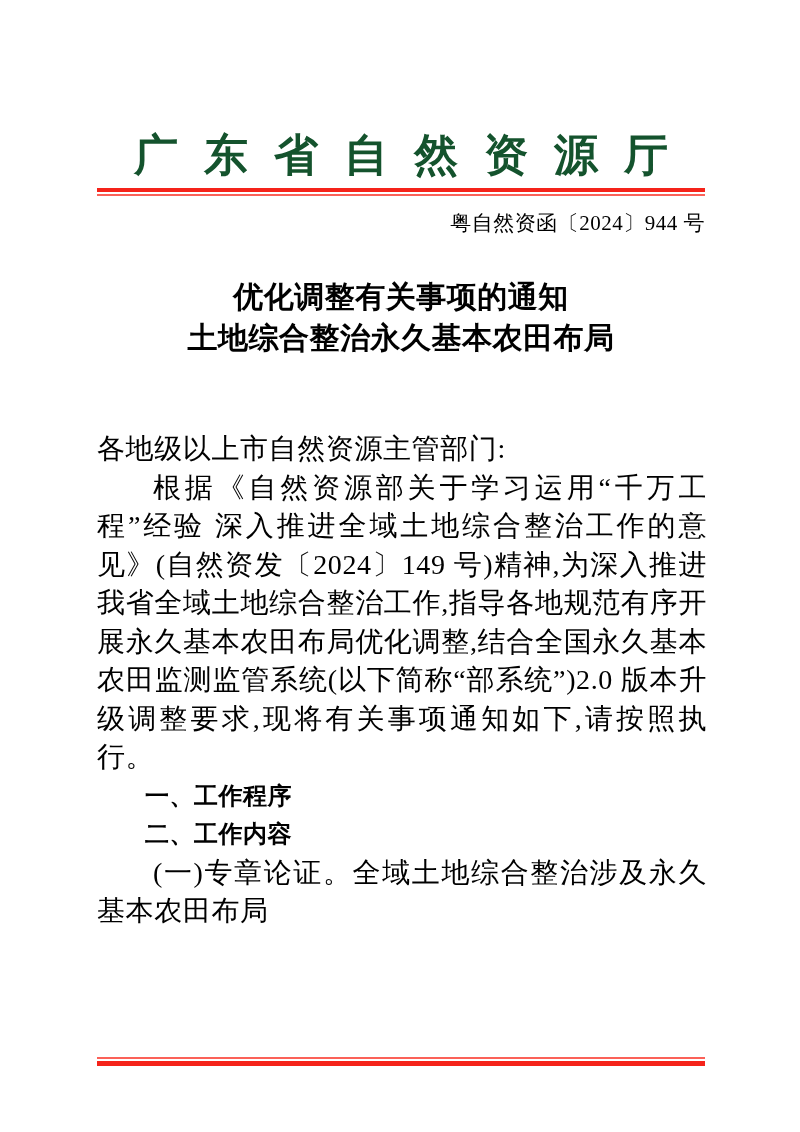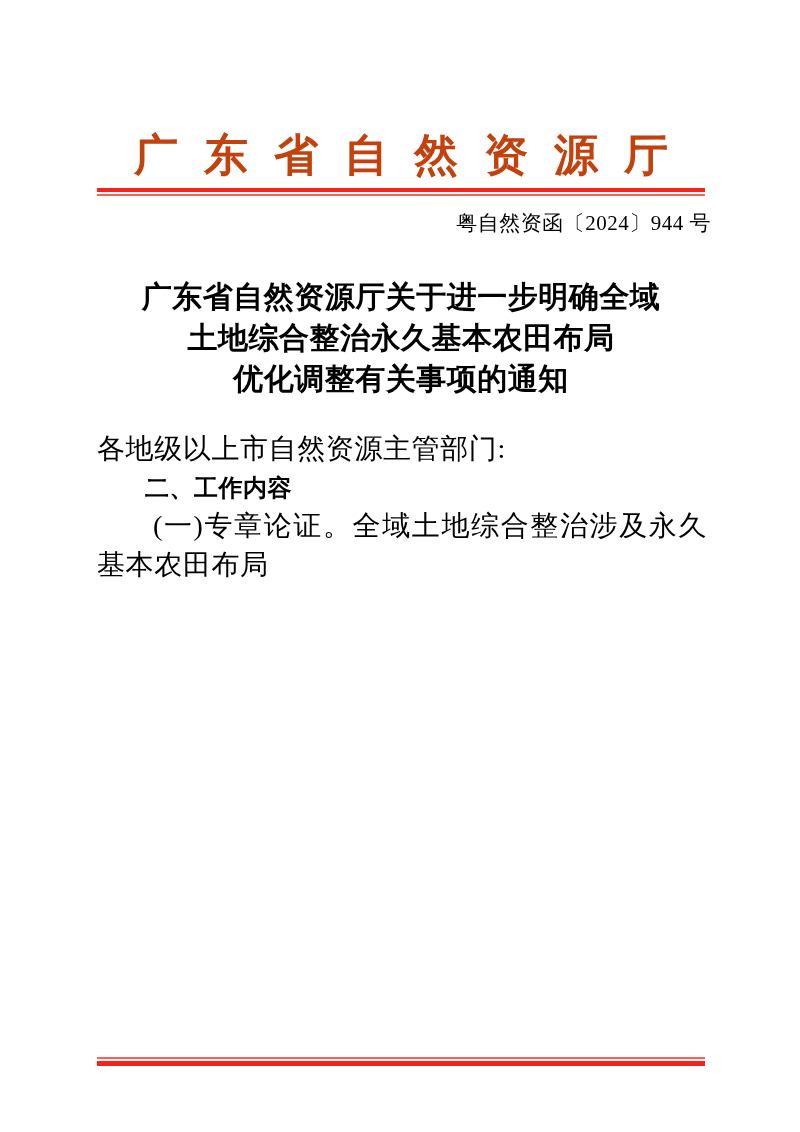--- a/index.html
+++ b/index.html
@@ -28,21 +28,21 @@
     position: absolute;
     left: 97px;
     top: 133px;
     width: 608px;
     text-align: center;
   }
   .masthead-title {
     font-family: "Liberation Serif", "DejaVu Serif", serif;
     font-size: 44px;
     font-weight: bold;
-    color: #c2410c;
+    color: #14532d;
     letter-spacing: 26px;
     text-indent: 26px;
     line-height: 1.05;
     white-space: nowrap;
   }
 
   
   .rule-header {
     position: absolute;
     left: 97px;
@@ -58,21 +58,21 @@
     background: #ffffff;
   }
   .rule-header .bar-thin {
     height: 2px;
     background: #fb6158;
   }
 
   
   .doc-number {
     position: absolute;
-    left: 103px;
+    left: 97px;
     top: 208px;
     width: 608px;
     text-align: right;
     font-size: 21px;
     line-height: 30px;
     letter-spacing: 0.5px;
     white-space: nowrap;
   }
 
   
@@ -153,29 +153,30 @@
 
   <div class="rule-header">
     <div class="bar-thick"></div>
     <div class="bar-gap"></div>
     <div class="bar-thin"></div>
   </div>
 
   <div class="doc-number">粤自然资函〔2024〕944 号</div>
 
   <div class="doc-title">
-    <div class="tline">广东省自然资源厅关于进一步明确全域</div>
+    <div class="tline">优化调整有关事项的通知</div>
     <div class="tline">土地综合整治永久基本农田布局</div>
-    <div class="tline">优化调整有关事项的通知</div>
   </div>
 
   <div class="body-block">
     <p class="para flush">各地级以上市自然资源主管部门:</p>
 
+    <p class="para indent">根据《自然资源部关于学习运用“千万工程”经验 深入推进全域土地综合整治工作的意见》(自然资发〔2024〕149 号)精神,为深入推进我省全域土地综合整治工作,指导各地规范有序开展永久基本农田布局优化调整,结合全国永久基本农田监测监管系统(以下简称“部系统”)2.0 版本升级调整要求,现将有关事项通知如下,请按照执行。</p>
 
+    <p class="heading">一、工作程序</p>
 
 
     <p class="heading">二、工作内容</p>
 
     <p class="para indent">(一)专章论证。全域土地综合整治涉及永久基本农田布局</p>
   </div>
 
   <div class="rule-footer">
     <div class="bar-thin"></div>
     <div class="bar-gap"></div>

